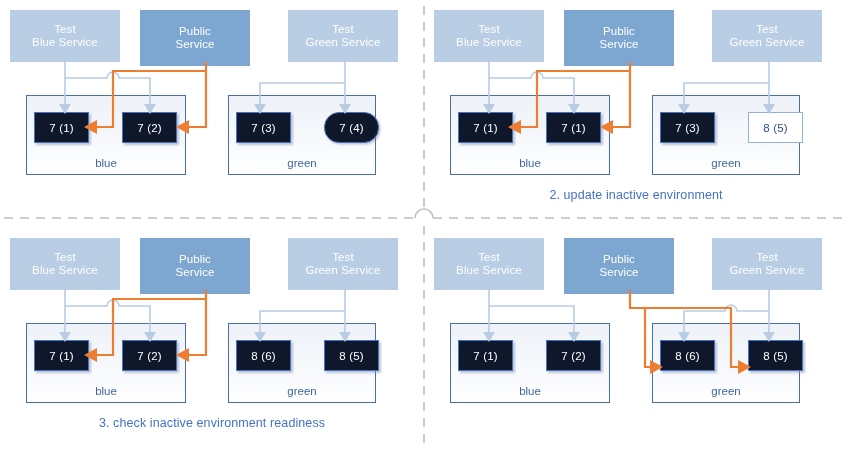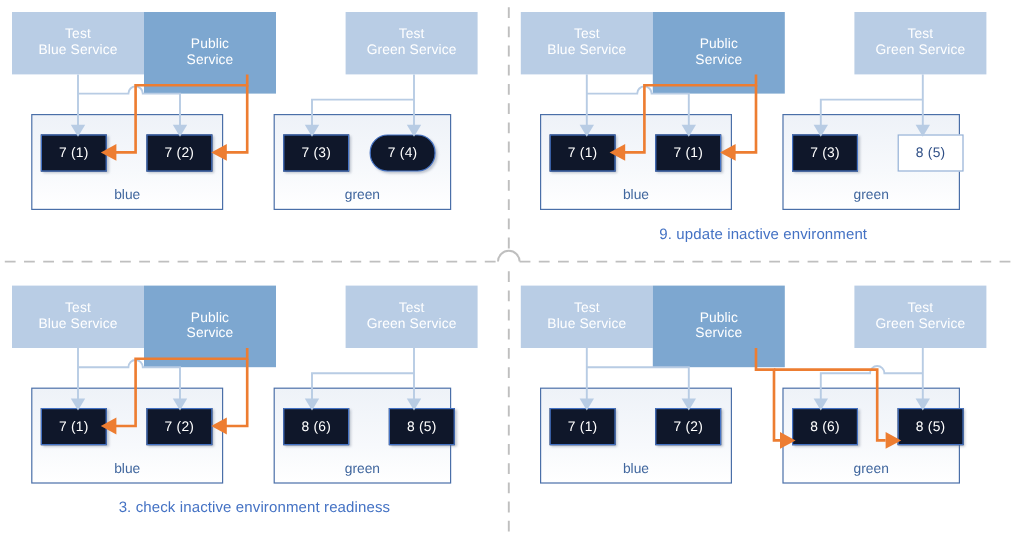--- a/index.html
+++ b/index.html
@@ -17,21 +17,21 @@
   
   .svc{
     position:absolute;box-sizing:border-box;
     display:flex;align-items:center;justify-content:center;
     text-align:center;color:#ffffff;font-size:11.5px;line-height:13.5px;
     letter-spacing:.1px;
   }
   .svc.test{background:#b9cde5;}
   .svc.public{background:#7da7d0;}
   .svc-blue{left:10px;top:10px;width:110px;height:52px;}
-  .svc-public{left:120px;top:10px;width:110px;height:68px;}
+  .svc-public{left:140px;top:10px;width:110px;height:56px;}
   .svc-green{left:288px;top:10px;width:110px;height:52px;}
 
   
   .env{
     position:absolute;box-sizing:border-box;
     border:1px solid #4a6fa8;
     background:linear-gradient(180deg,#eef2f8 0%,#f7f9fc 60%,#ffffff 100%);
     padding-left:40px;
   }
   .env-blue{left:26px;top:95px;width:160px;height:80px;}
@@ -91,21 +91,21 @@
     <div class="env env-blue">
       <div class="env-label">blue</div>
     </div>
     <div class="env env-green">
       <div class="env-label">green</div>
     </div>
 
     <div class="ver filled" style="left:34px;top:112px;">7 (1)</div>
     <div class="ver filled" style="left:122px;top:112px;">7 (2)</div>
     <div class="ver filled" style="left:236px;top:112px;">7 (3)</div>
-    <div class="ver filled" style="left:308px;top:112px;border-radius:15px;">7 (4)</div>
+    <div class="ver filled" style="left:324px;top:112px;border-radius:15px;">7 (4)</div>
 
     <svg class="wires" viewBox="0 0 424 228">
 
       <path class="lb" d="M65,62 L65,105"></path>
       <polygon class="lbf" points="59,104 71,104 65,114"></polygon>
 
       <path class="lb" d="M65,78 L107,78 A6,6 0 0 1 119,78 L150,78 L150,105"></path>
       <polygon class="lbf" points="144,104 156,104 150,114"></polygon>
 
       <path class="lb" d="M345,83 L260,83 L260,105"></path>
@@ -157,21 +157,21 @@
       <path class="lb" d="M345,83 L260,83 L260,105"></path>
       <polygon class="lbf" points="254,104 266,104 260,114"></polygon>
       <path class="lb" d="M345,62 L345,105"></path>
       <polygon class="lbf" points="339,104 351,104 345,114"></polygon>
       <path class="og" d="M206,62 L206,71 L113,71 L113,127 L96,127"></path>
       <polygon class="ogf" points="97,120 97,134 84,127"></polygon>
       <path class="og" d="M206,71 L206,127 L188,127"></path>
       <polygon class="ogf" points="189,120 189,134 176,127"></polygon>
     </svg>
 
-    <div class="caption">9. update inactive environment</div>
+    <div class="caption">2. update inactive environment</div>
   </div>
 
   <div class="panel p3">
     <div class="svc test svc-blue">
       <div><span>Test</span><br>
       <span>Blue Service</span></div>
     </div>
     <div class="svc public svc-public">
       <div><span>Public</span><br>
       <span>Service</span></div>

